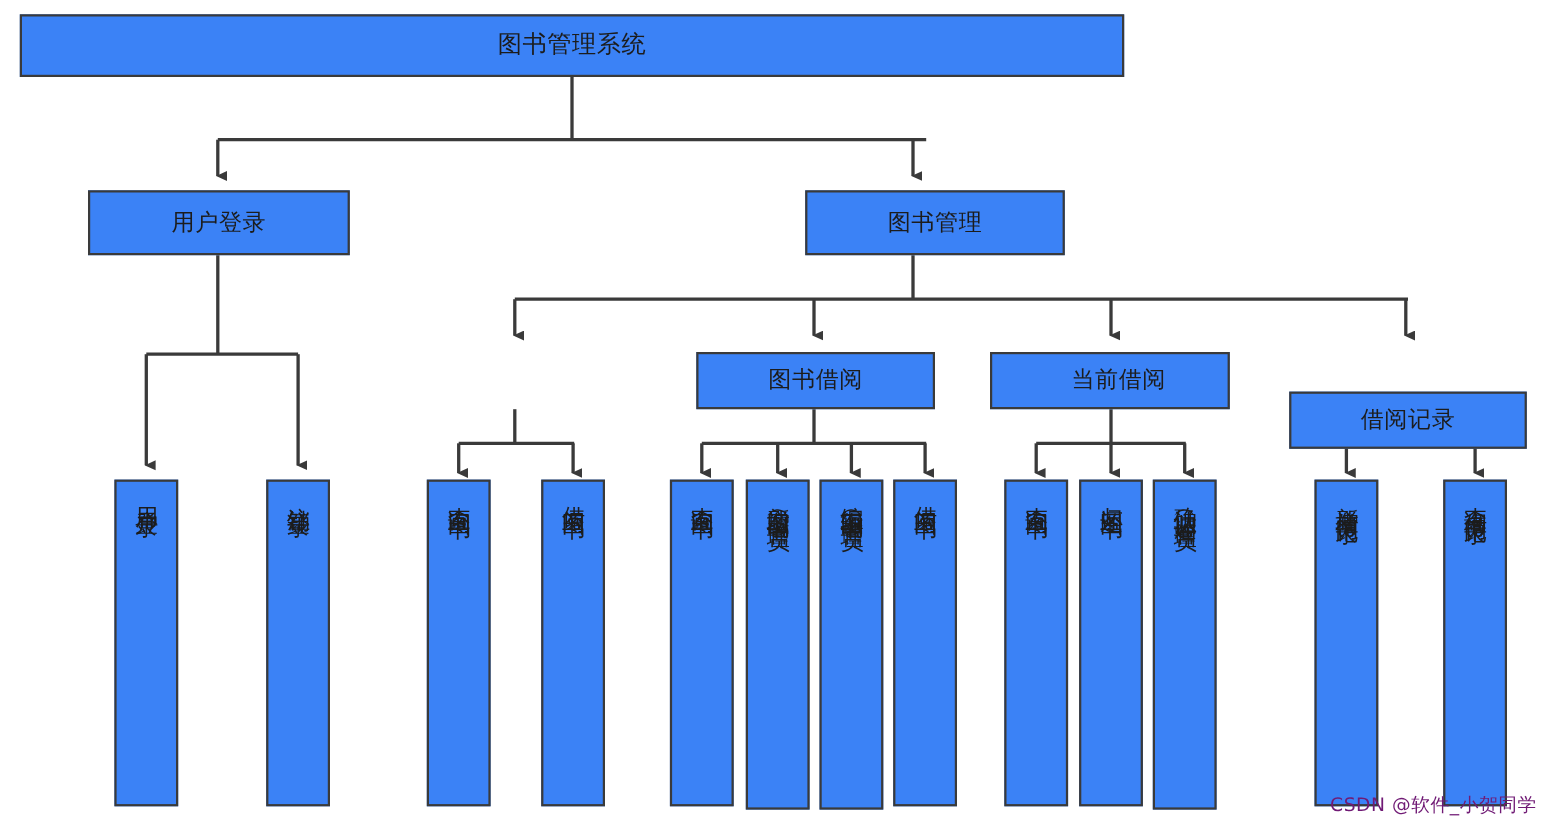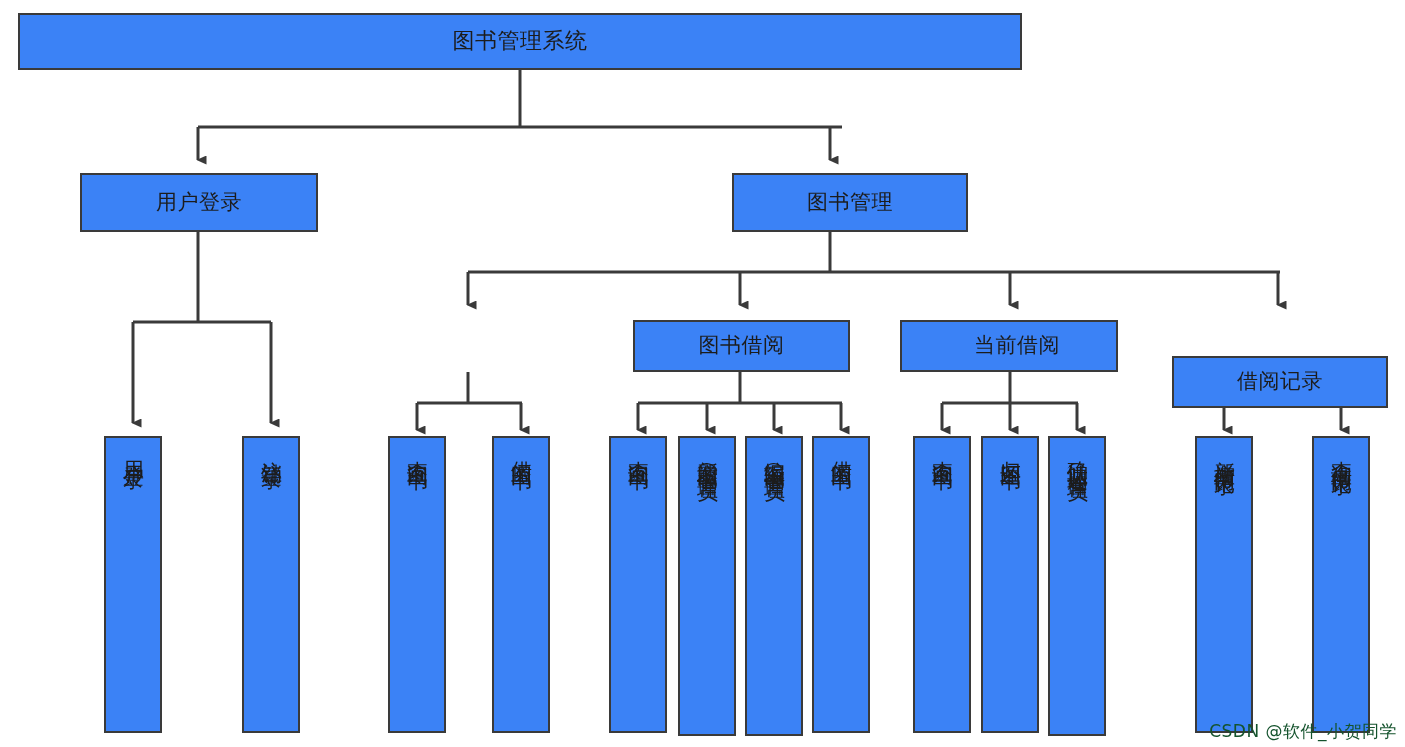--- a/index.html
+++ b/index.html
@@ -55,21 +55,21 @@
     font-size: 21px;
     letter-spacing: 3px;
     line-height: 1;
   }
   .node.root .label  { font-size: 22px; }
   .node.level2 .label { font-size: 21px; }
   .watermark {
     position: absolute;
     right: 8px;
     bottom: 4px;
-    color: #14532d;
+    color: #701a75;
     font-size: 17px;
     letter-spacing: 0.5px;
     z-index: 5;
     white-space: nowrap;
   }
 </style>
 </head>
 <body>
 
 <div id="canvas">

